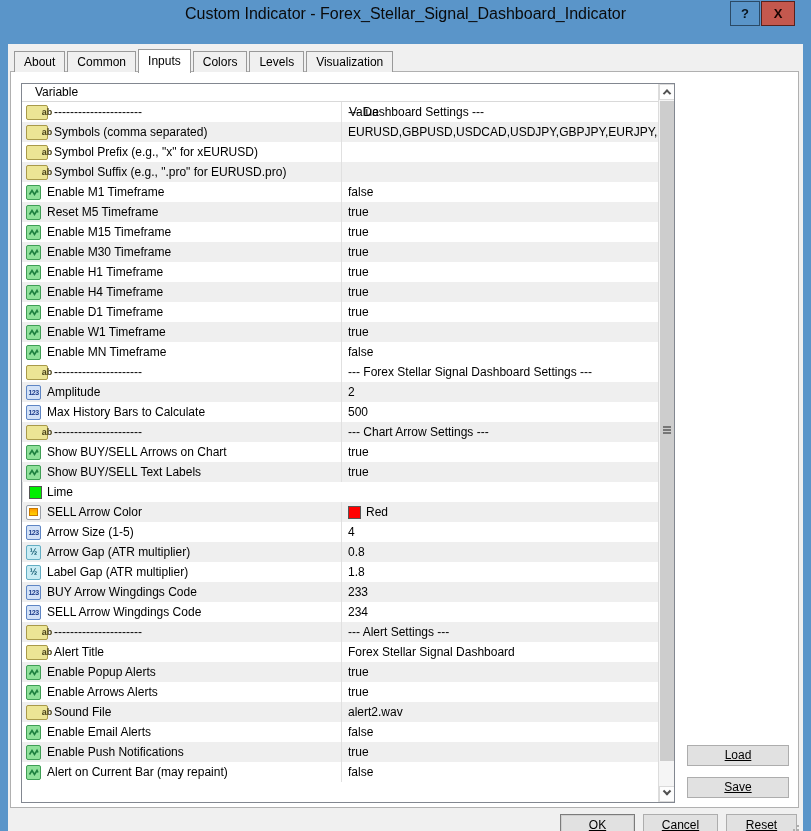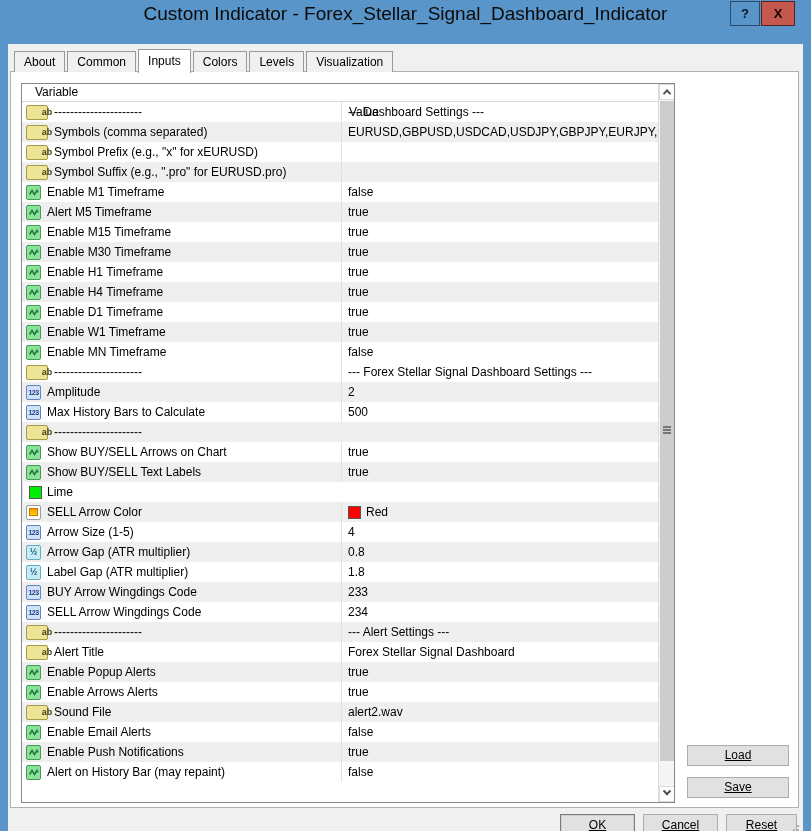--- a/index.html
+++ b/index.html
@@ -1,21 +1,21 @@
 <!DOCTYPE html>
 <html><head>
 <meta charset="utf-8">
 <style>
   * { margin:0; padding:0; box-sizing:border-box; }
   html,body { width:811px; height:831px; overflow:hidden; }
   body { font-family:"Liberation Sans", sans-serif; background:#5a95c9; position:relative; color:#000; }
 
   
   .titlebar { position:absolute; top:0; left:0; width:811px; height:28px; }
-  .title-text { position:absolute; left:0; right:0; top:0; height:28px; line-height:28px; text-align:center; font-size:19px; color:#0a0a0a; }
+  .title-text { position:absolute; left:0; right:0; top:0; height:28px; line-height:28px; text-align:center; font-size:16px; color:#0a0a0a; }
   .tb-btn { position:absolute; top:1px; height:25px; text-align:center; line-height:24px; font-weight:bold; font-size:13px; cursor:pointer; }
   .help-btn { left:730px; width:30px; background:#5a95c9; border:1px solid #2b4a66; color:#08131c; }
   .close-btn { left:761px; width:34px; background:#c4584e; border:1px solid #57211d; color:#1a0503; }
 
   
   .dialog { position:absolute; left:8px; top:44px; width:795px; height:795px; background:#f0f0f0; }
 
   
   .tab-bar { position:absolute; left:6px; top:4px; height:24px; display:flex; align-items:flex-end; z-index:3; }
   .tab { height:21px; line-height:20px; padding:0 9px; font-size:12px; background:#f0f0f0; border:1px solid #999; border-bottom:none; margin-right:2px; cursor:pointer; }
@@ -139,21 +139,21 @@
             </div>
             <div class="cell-val">false</div>
           </div>
           <div class="prow alt">
             <div class="cell-var">
               <span class="icon icon-bool">
                 <svg width="11" height="11" viewBox="0 0 11 11">
                   <path d="M1.5 7.5 L4 3.5 L6.5 7.5 L9 3.5 L10 5.5" stroke="#1e8040" stroke-width="1.6" fill="none"></path>
                 </svg>
               </span>
-              <span class="var-label">Alert M5 Timeframe</span>
+              <span class="var-label">Reset M5 Timeframe</span>
             </div>
             <div class="cell-val">true</div>
           </div>
           <div class="prow">
             <div class="cell-var">
               <span class="icon icon-bool">
                 <svg width="11" height="11" viewBox="0 0 11 11">
                   <path d="M1.5 7.5 L4 3.5 L6.5 7.5 L9 3.5 L10 5.5" stroke="#1e8040" stroke-width="1.6" fill="none"></path>
                 </svg>
               </span>
@@ -246,20 +246,21 @@
               <span class="icon icon-int">123</span>
               <span class="var-label">Max History Bars to Calculate</span>
             </div>
             <div class="cell-val">500</div>
           </div>
           <div class="prow alt">
             <div class="cell-var">
               <span class="icon icon-string">ab</span>
               <span class="var-label">----------------------</span>
             </div>
+            <div class="cell-val">--- Chart Arrow Settings ---</div>
           </div>
           <div class="prow">
             <div class="cell-var">
               <span class="icon icon-bool">
                 <svg width="11" height="11" viewBox="0 0 11 11">
                   <path d="M1.5 7.5 L4 3.5 L6.5 7.5 L9 3.5 L10 5.5" stroke="#1e8040" stroke-width="1.6" fill="none"></path>
                 </svg>
               </span>
               <span class="var-label">Show BUY/SELL Arrows on Chart</span>
             </div>
@@ -388,21 +389,21 @@
             </div>
             <div class="cell-val">true</div>
           </div>
           <div class="prow">
             <div class="cell-var">
               <span class="icon icon-bool">
                 <svg width="11" height="11" viewBox="0 0 11 11">
                   <path d="M1.5 7.5 L4 3.5 L6.5 7.5 L9 3.5 L10 5.5" stroke="#1e8040" stroke-width="1.6" fill="none"></path>
                 </svg>
               </span>
-              <span class="var-label">Alert on History Bar (may repaint)</span>
+              <span class="var-label">Alert on Current Bar (may repaint)</span>
             </div>
             <div class="cell-val">false</div>
           </div>
         </div>
 
       <div class="vscroll">
         <div class="sb-btn sb-up">
             <div class="chev chev-up"></div>
           </div>
         <div class="sb-thumb">

